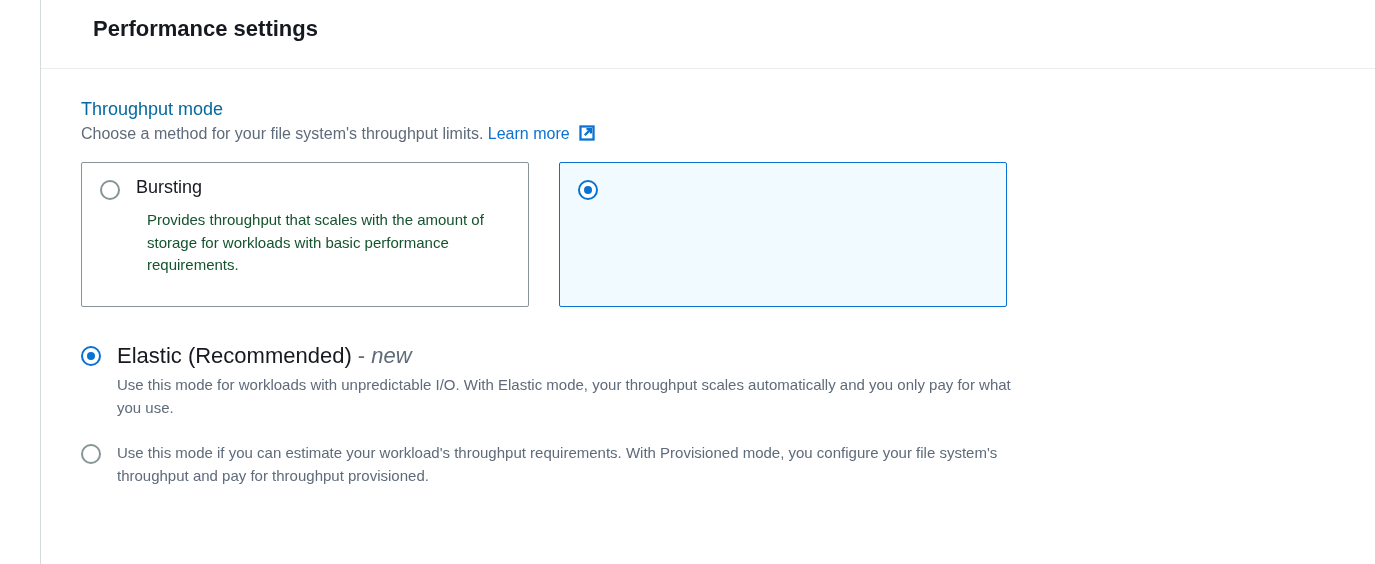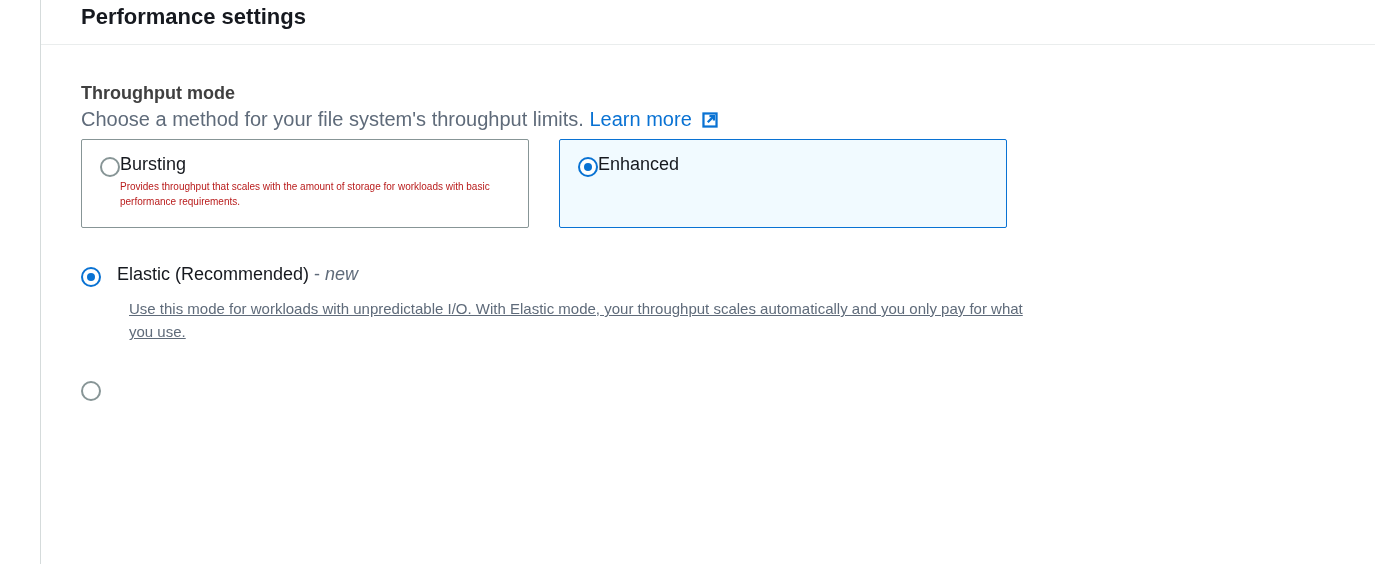--- a/index.html
+++ b/index.html
@@ -13,35 +13,35 @@
     margin-left: 40px;
     min-height: 564px;
   }
   .header-row {
     padding: 4px 40px 14px 40px;
     border-bottom: 1px solid #eaeded;
   }
   .section-title {
     font-size: 22px;
     font-weight: 700;
-    margin: 0;
+    margin: 12px;
   }
   .content {
     padding: 30px 40px 40px 40px;
   }
   .subheading {
     font-size: 18px;
-    font-weight: 700;
-    color: #404040;
-    margin: 8px 0 4px 0;
+    font-weight: 400;
+    color: #0369a1;
+    margin: 0 0 4px 0;
   }
   .help-text {
-    font-size: 20px;
+    font-size: 16px;
     color: #5f6b7a;
-    margin: 0 0 5px 0;
+    margin: 0 0 16px 0;
   }
   .learn-more {
     color: #0972d3;
     text-decoration: none;
   }
   .ext-icon {
     display: inline-block;
     vertical-align: -3px;
     margin-left: 4px;
   }
@@ -49,20 +49,21 @@
     display: flex;
     gap: 30px;
     margin-bottom: 36px;
   }
   .tile {
     border: 1px solid #879596;
     border-radius: 2px;
     padding: 14px 18px 18px 18px;
     width: 410px;
     display: flex;
+    gap: 16px;
     cursor: pointer;
     background: #fff;
   }
   .tile.selected {
     border-color: #0972d3;
     background: #f1faff;
   }
   .radio-outer {
     width: 16px;
     height: 16px;
@@ -84,52 +85,51 @@
     border-radius: 50%;
     background: #0972d3;
   }
   .opt-title {
     font-size: 18px;
     font-weight: 400;
     color: #16191f;
     margin: 0 0 4px 0;
   }
   .opt-desc {
-    font-size: 10px;
-    color: #b91c1c;
+    font-size: 15px;
+    color: #14532d;
     line-height: 1.5;
-    margin: 0;
+    margin: 11px;
   }
   .sub-radio-group {
     max-width: 960px;
   }
   .sub-option {
     display: flex;
     gap: 16px;
     margin-bottom: 22px;
     cursor: pointer;
   }
   .sub-title {
-    font-size: 18px;
+    font-size: 22px;
     font-weight: 400;
     margin: 0 0 4px 0;
   }
   .suffix {
     color: #5f6b7a;
   }
   .suffix em {
     font-style: italic;
   }
   .sub-desc {
     font-size: 15px;
     color: #5f6b7a;
     line-height: 1.55;
-    margin: 12px;
+    margin: 0;
     max-width: 920px;
-    text-decoration: underline;
   }
 </style>
 </head>
 <body>
 
 <div class="page">
   <div class="header-row">
     <h2 class="section-title">Performance settings</h2>
   </div>
 
@@ -156,38 +156,38 @@
           <p class="opt-title">Bursting</p>
           <p class="opt-desc">Provides throughput that scales with the amount of storage for workloads with basic performance requirements.</p>
         </div>
       </label>
 
       <label class="tile selected">
         <span class="radio-outer checked">
           <span class="radio-inner"></span>
         </span>
         <div>
-          <p class="opt-title">Enhanced</p>
         </div>
       </label>
     </div>
 
     <div class="sub-radio-group">
       <label class="sub-option">
         <span class="radio-outer checked">
           <span class="radio-inner"></span>
         </span>
         <div>
           <p class="sub-title">
             <span>Elastic (Recommended)</span><span class="suffix"><span> - </span><em>new</em></span>
           </p>
           <p class="sub-desc">Use this mode for workloads with unpredictable I/O. With Elastic mode, your throughput scales automatically and you only pay for what you use.</p>
         </div>
       </label>
 
       <label class="sub-option">
         <span class="radio-outer"></span>
         <div>
+          <p class="sub-desc">Use this mode if you can estimate your workload's throughput requirements. With Provisioned mode, you configure your file system's throughput and pay for throughput provisioned.</p>
         </div>
       </label>
     </div>
   </div>
 </div>
 
 </body></html>

